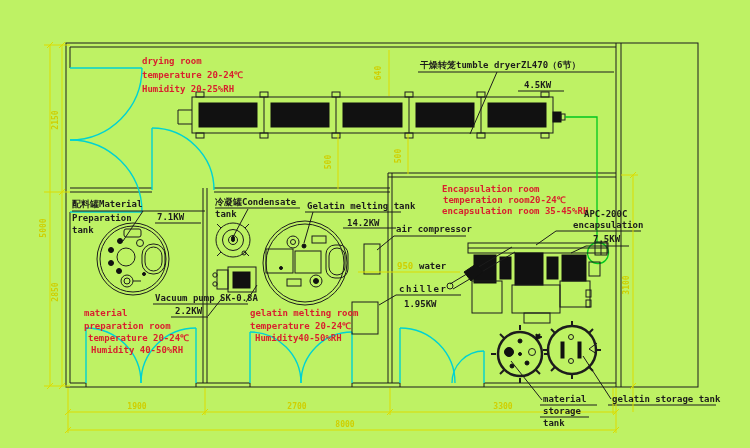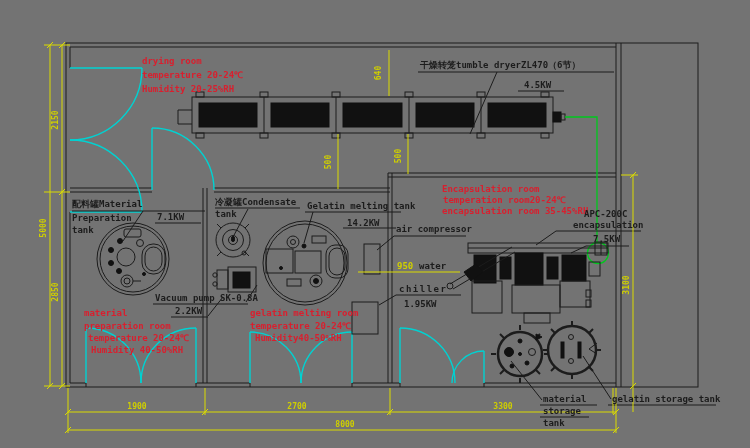--- a/index.html
+++ b/index.html
@@ -1,16 +1,16 @@
 <!DOCTYPE html>
 <html><head>
 <meta charset="utf-8">
 <style>
   html,body{margin:0;padding:0;background:#f0efec;}
-  .stage{width:750px;height:448px;position:relative;background:#737373;overflow:hidden;}
+  .stage{width:750px;height:448px;position:relative;background:#bef264;overflow:hidden;}
   svg{display:block;}
   .ln{stroke:#1c1c1c;stroke-width:1;fill:none;}
   .blk{fill:#111;stroke:#111;}
   .wht{fill:none;stroke:#1c1c1c;stroke-width:1;}
   .cy{stroke:#00d2d2;stroke-width:1.4;fill:none;}
   .yl{stroke:#dcdc00;stroke-width:1;fill:none;}
   .gr{stroke:#00c81e;stroke-width:1.3;fill:none;}
   text{font-family:"DejaVu Sans Mono","Liberation Mono",monospace;font-weight:bold;font-size:9px;fill:#1c1c1c;}
   text.red{fill:#d91f2e;}
   text.dim{fill:#cfcf00;font-size:8px;}

